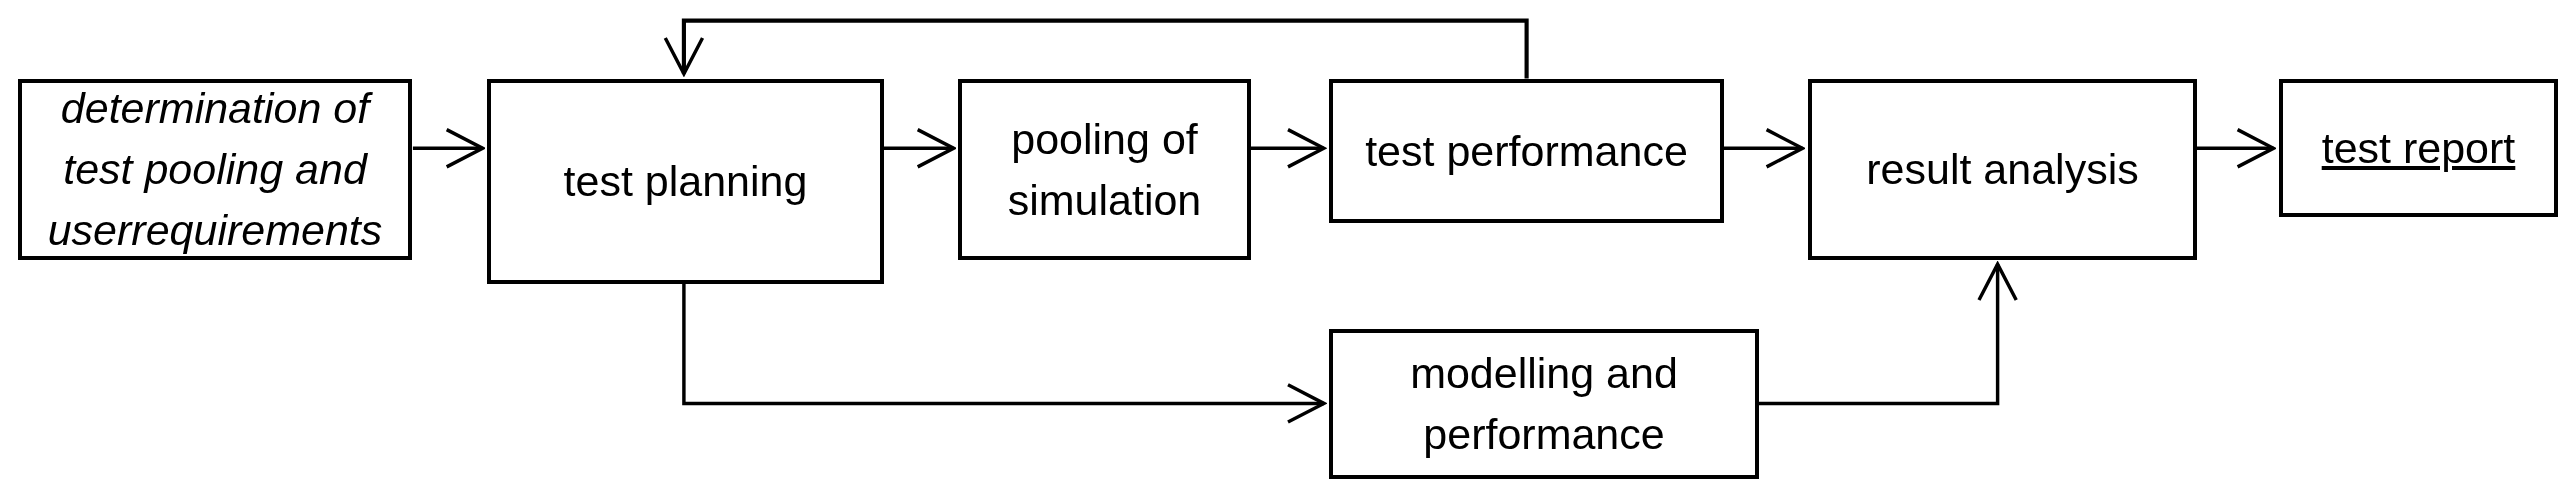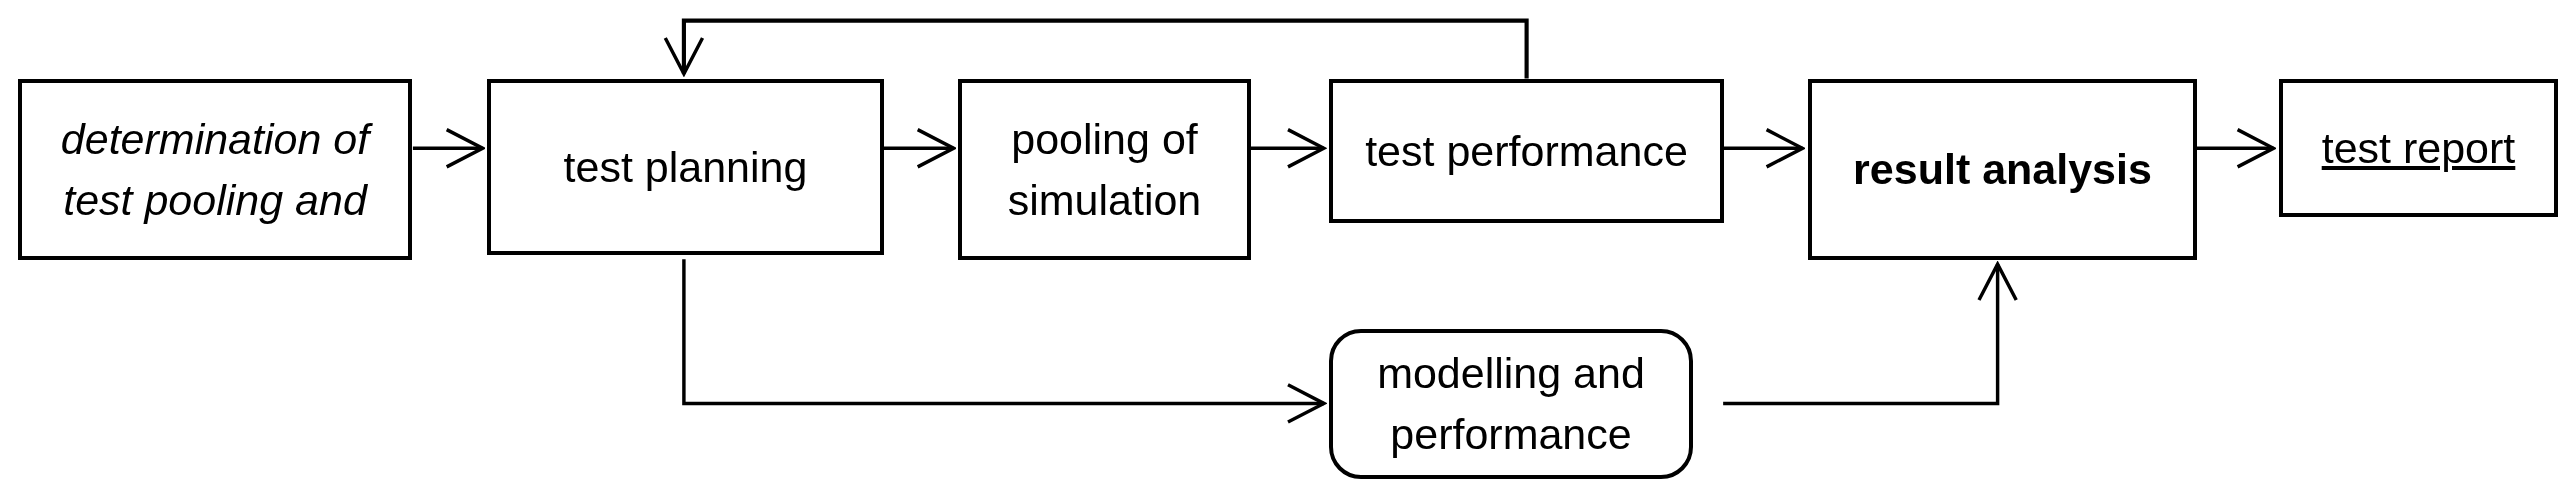--- a/index.html
+++ b/index.html
@@ -59,42 +59,43 @@
     <path d="M 2497,215 L 2612,215" fill="none" stroke="#000000" stroke-width="5" marker-end="url(#arrow)"></path>
     <path d="M 3183,215 L 3295,215" fill="none" stroke="#000000" stroke-width="5" marker-end="url(#arrow)"></path>
     <path d="M 2212,114 L 2212,30 L 990,30 L 990,107" fill="none" stroke="#000000" stroke-width="6" marker-end="url(#arrow)"></path>
     <path d="M 990,376 L 990,585 L 1918,585" fill="none" stroke="#000000" stroke-width="5" marker-end="url(#arrow)"></path>
     <path d="M 2497,585 L 2895,585 L 2895,383" fill="none" stroke="#000000" stroke-width="5" marker-end="url(#arrow)"></path>
   </svg>
 
   <div class="node" style="left:18px; top:79px; width:394px; height:181px;font-style:italic;">
     <div class="nline">determination of</div>
     <div class="nline">test pooling and</div>
+    <div class="nline">userrequirements</div>
   </div>
 
-  <div class="node" style="left:487px; top:79px; width:397px; height:176px;">
+  <div class="node" style="left:487px; top:79px; width:397px; height:205px;">
     <div class="nline">test planning</div>
   </div>
 
   <div class="node" style="left:958px; top:79px; width:293px; height:181px;">
     <div class="nline">pooling of</div>
     <div class="nline">simulation</div>
   </div>
 
   <div class="node" style="left:1329px; top:79px; width:395px; height:144px;">
     <div class="nline">test performance</div>
   </div>
 
-  <div class="node" style="left:1808px; top:79px; width:389px; height:181px;font-weight:bold;">
+  <div class="node" style="left:1808px; top:79px; width:389px; height:181px;">
     <div class="nline">result analysis</div>
   </div>
 
   <div class="node" style="left:2279px; top:79px; width:279px; height:138px;text-decoration:underline;">
     <div class="nline">test report</div>
   </div>
 
-  <div class="node" style="left:1329px; top:329px; width:364px; height:150px;border-radius:32px;">
+  <div class="node" style="left:1329px; top:329px; width:430px; height:150px;">
     <div class="nline">modelling and</div>
     <div class="nline">performance</div>
   </div>
 
 </div>
 
 
 </body></html>

